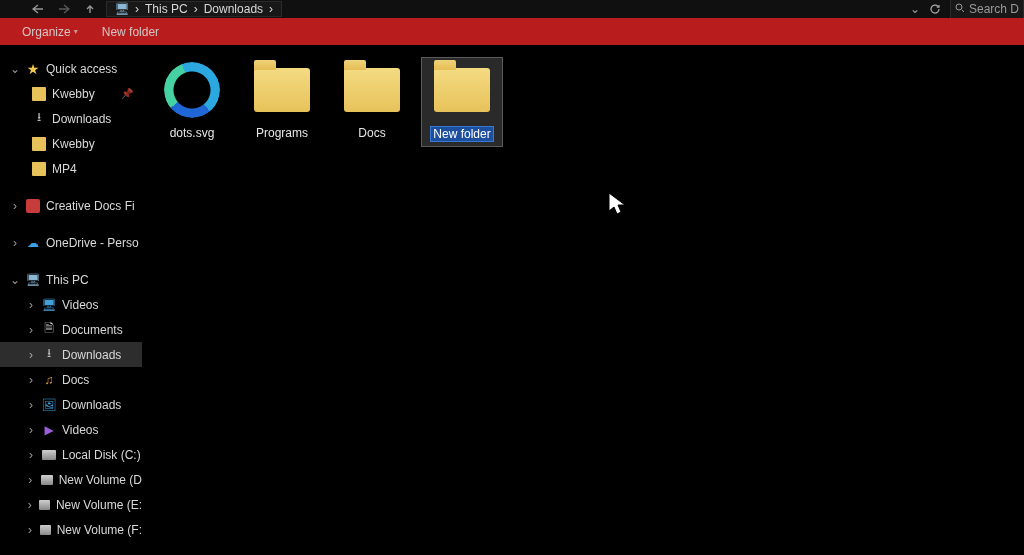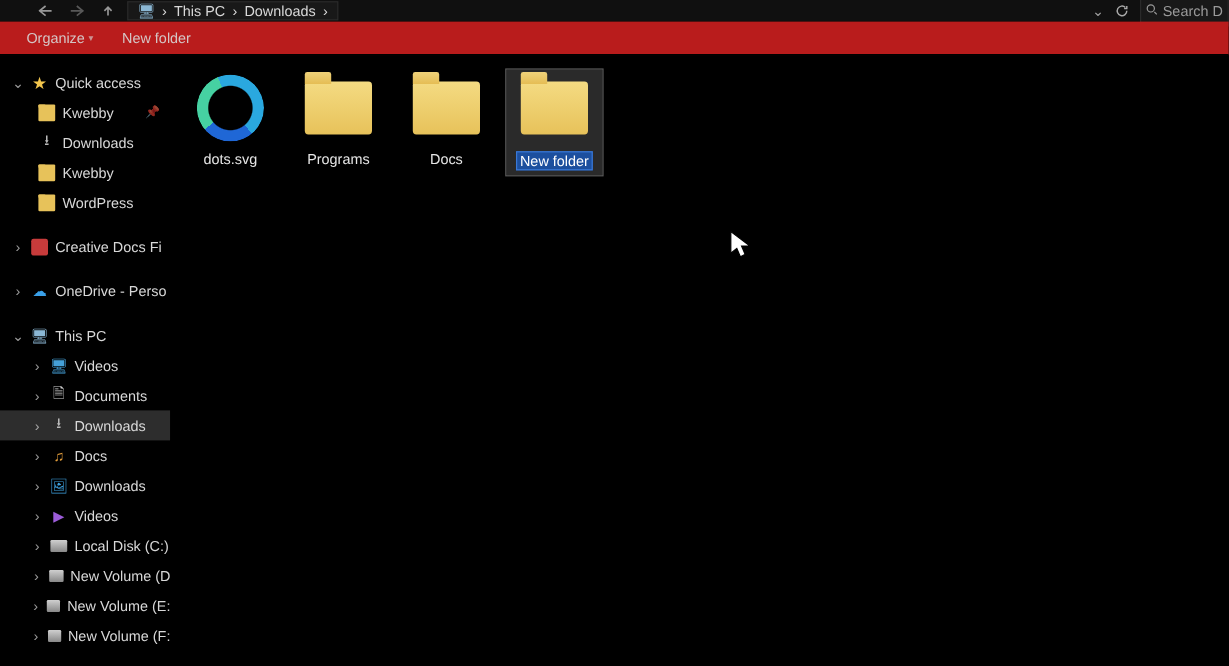--- a/index.html
+++ b/index.html
@@ -188,21 +188,21 @@
   <div class="tree-item level3">
     <span class="ic ic-dl">⭳</span>
     <span>Downloads</span>
   </div>
   <div class="tree-item level3">
     <span class="ic ic-folder"></span>
     <span>Kwebby</span>
   </div>
   <div class="tree-item level3">
     <span class="ic ic-folder"></span>
-    <span>WordPress</span>
+    <span>MP4</span>
   </div>
 
   <div class="tree-sep"></div>
 
   <div class="tree-item">
     <span class="chev">›</span>
     <span class="ic ic-cc"></span>
     <span>Creative Docs Fi</span>
   </div>
 

